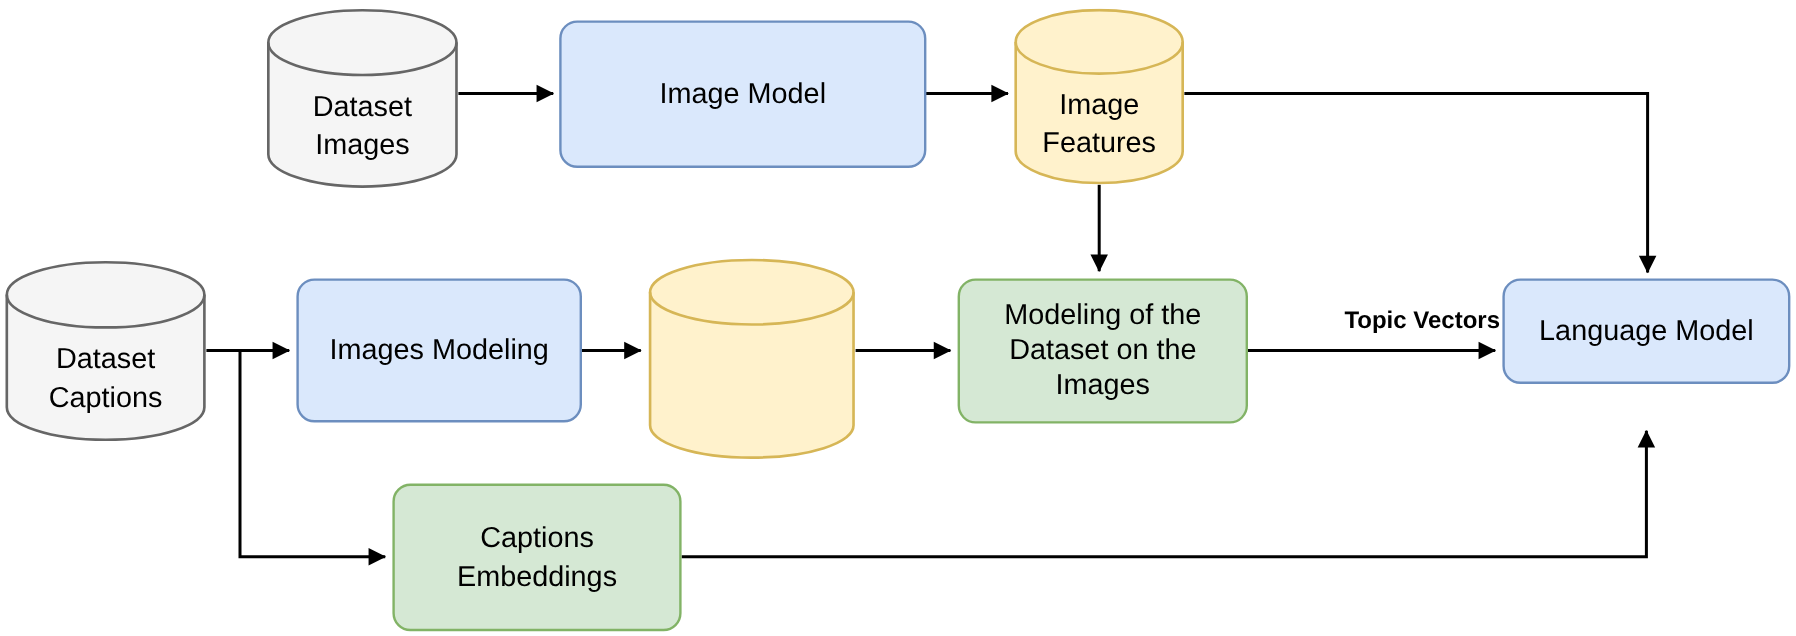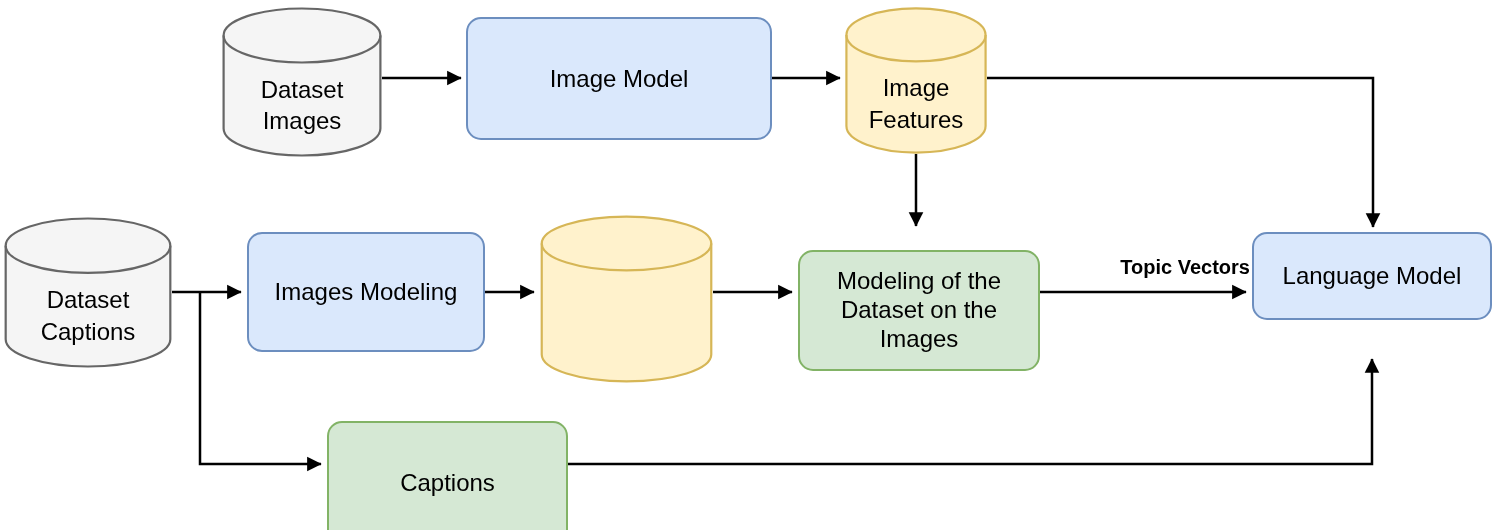--- a/index.html
+++ b/index.html
@@ -22,21 +22,21 @@
   .node{
     position:absolute;
     box-sizing:border-box;
     display:flex;align-items:center;justify-content:center;
   }
   .rect{
     border:2.5px solid;
     border-radius:15px;
   }
   .rect.blue{background:var(--blue-fill,#dae8fc);border-color:var(--blue-stroke,#6c8ebf);}
-  .rect.green{background:var(--green-fill,#d5e8d4);border-color:var(--green-stroke,#82b366);margin-top:18px;}
+  .rect.green{background:var(--green-fill,#d5e8d4);border-color:var(--green-stroke,#82b366);}
   .cyl{border:none;}
   .cyl-shape{
     position:absolute;left:0;top:0;width:100%;height:100%;
   }
   .cyl-shape path{stroke-width:2.2px;}
   .gray .cyl-body{fill:var(--gray-fill,#f5f5f5);stroke:var(--gray-stroke,#666666);}
   .gray .cyl-lid{fill:none;stroke:var(--gray-stroke,#666666);}
   .yellow .cyl-body{fill:var(--yellow-fill,#fff2cc);stroke:var(--yellow-stroke,#d6b656);}
   .yellow .cyl-lid{fill:none;stroke:var(--yellow-stroke,#d6b656);}
   .label{
@@ -144,18 +144,19 @@
 
   <div class="node rect blue" style="left:1252px;top:232px;width:240px;height:88px">
     <div class="label">
       <span class="ln">Language Model</span>
     </div>
   </div>
 
   <div class="node rect green" style="left:327px;top:403px;width:241px;height:123px">
     <div class="label">
       <span class="ln">Captions</span>
+      <span class="ln">Embeddings</span>
     </div>
   </div>
 
   <div class="edge-label" style="left:1040px;top:256px;width:210px">Topic Vectors</div>
 
 </div>
 
 </body></html>

